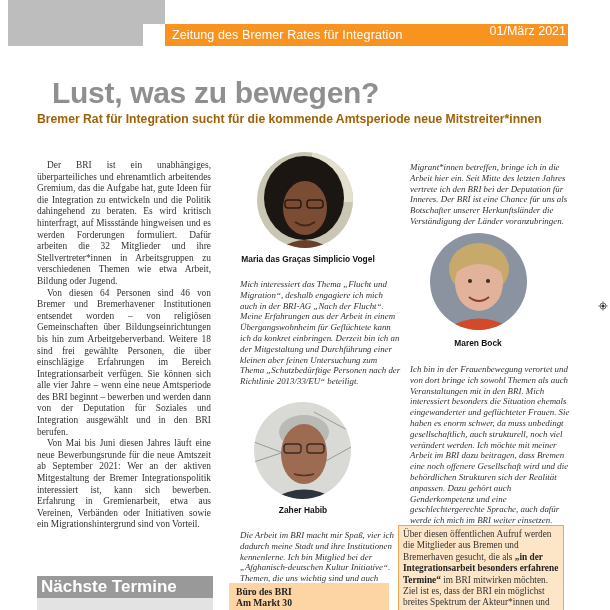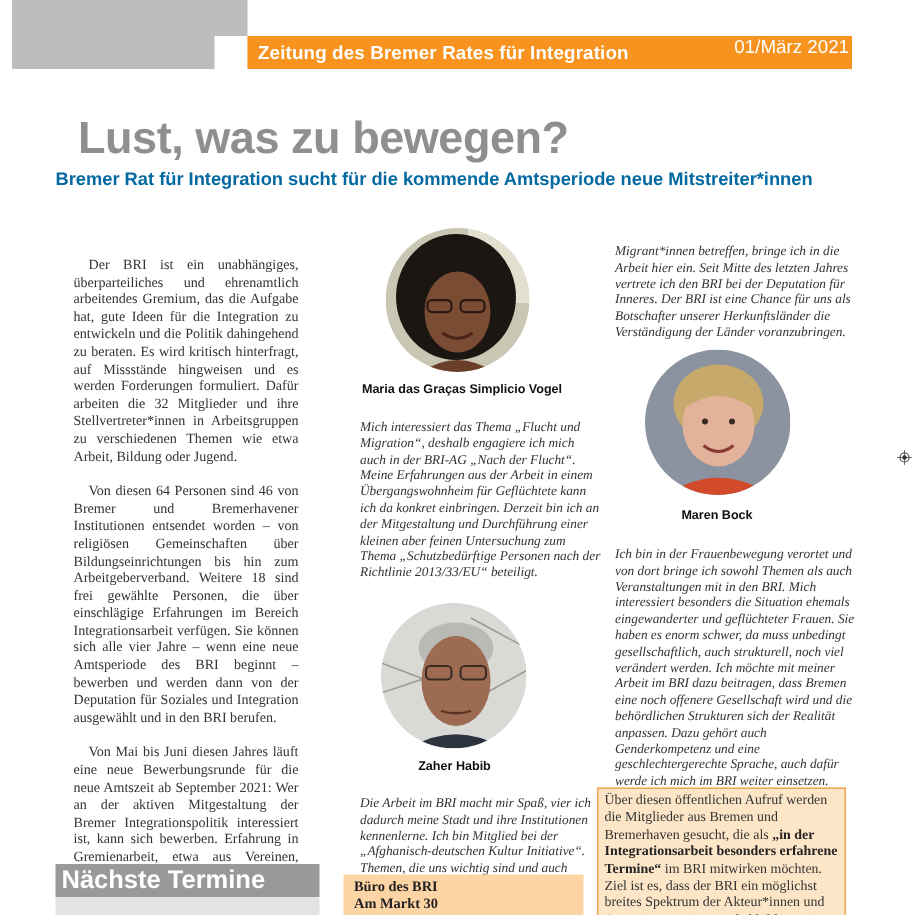--- a/index.html
+++ b/index.html
@@ -1,28 +1,28 @@
 <!DOCTYPE html>
 <html><head>
 <meta charset="utf-8">
 <style>
   html, body { margin:0; padding:0; }
   body { width:610px; height:610px; overflow:hidden; background:#ffffff; position:relative; font-family:"Liberation Serif", serif; color:#222; }
   .abs { position:absolute; }
   .grey-block { left:8px; top:0; width:157px; height:46px; background:#bdbdbd; }
   .notch { left:143px; top:24px; width:22px; height:22px; background:#ffffff; }
   .banner { left:165px; top:24px; width:403px; height:22px; background:#f7931e; }
-  .banner-title { left:172px; top:28px; font-family:"Liberation Sans", sans-serif; font-weight:bold; font-size:12.5px; color:#ffffff; white-space:nowrap; letter-spacing:0.1px; }
+  .banner-title { left:172px; top:28px; font-family:"Liberation Sans", sans-serif; font-weight:normal; font-size:12.5px; color:#ffffff; white-space:nowrap; letter-spacing:0.1px; }
   .banner-date { right:44px; top:24px; font-family:"Liberation Sans", sans-serif; font-size:12.5px; color:#ffffff; white-space:nowrap; }
   .headline { left:35px; top:76px; font-family:"Liberation Sans", sans-serif; font-weight:bold; font-size:30px; color:#8f8f8f; white-space:nowrap; letter-spacing:-0.3px;margin-left:17px; }
-  .subhead { left:37px; top:112px; font-family:"Liberation Sans", sans-serif; font-weight:bold; font-size:12.2px; color:#0369a1; white-space:nowrap; }
+  .subhead { left:37px; top:112px; font-family:"Liberation Sans", sans-serif; font-weight:bold; font-size:12.2px; color:#a16207; white-space:nowrap; }
 
   .col1 { left:37px; top:150px; width:174px; }
   .lead { font-family:"Liberation Sans", sans-serif; font-weight:bold; font-size:9.6px; line-height:12px; text-align:justify; text-indent:13px; margin:0; color:#111; }
-  .body-text { font-size:9.4px; line-height:11.6px; text-align:justify; text-indent:10px; margin:12px; color:#333; }
+  .body-text { font-size:9.4px; line-height:11.6px; text-align:justify; text-indent:10px; margin:0; color:#333; }
   .para-gap { height:10px; }
 
   .termine-bar { left:37px; top:576px; width:176px; height:22px; background:#999999; }
   .termine-title { left:41px; top:577px; font-family:"Liberation Sans", sans-serif; font-weight:bold; font-size:17px; color:#ffffff; white-space:nowrap; }
   .termine-body { left:37px; top:598px; width:176px; height:12px; background:#e3e3e3; }
 
   .photo { border-radius:50%; overflow:hidden; }
   .photo svg { display:block; }
   .photo-maria { left:257px; top:152px; width:96px; height:96px; }
   .photo-maren { left:430px; top:233px; width:97px; height:97px; }

